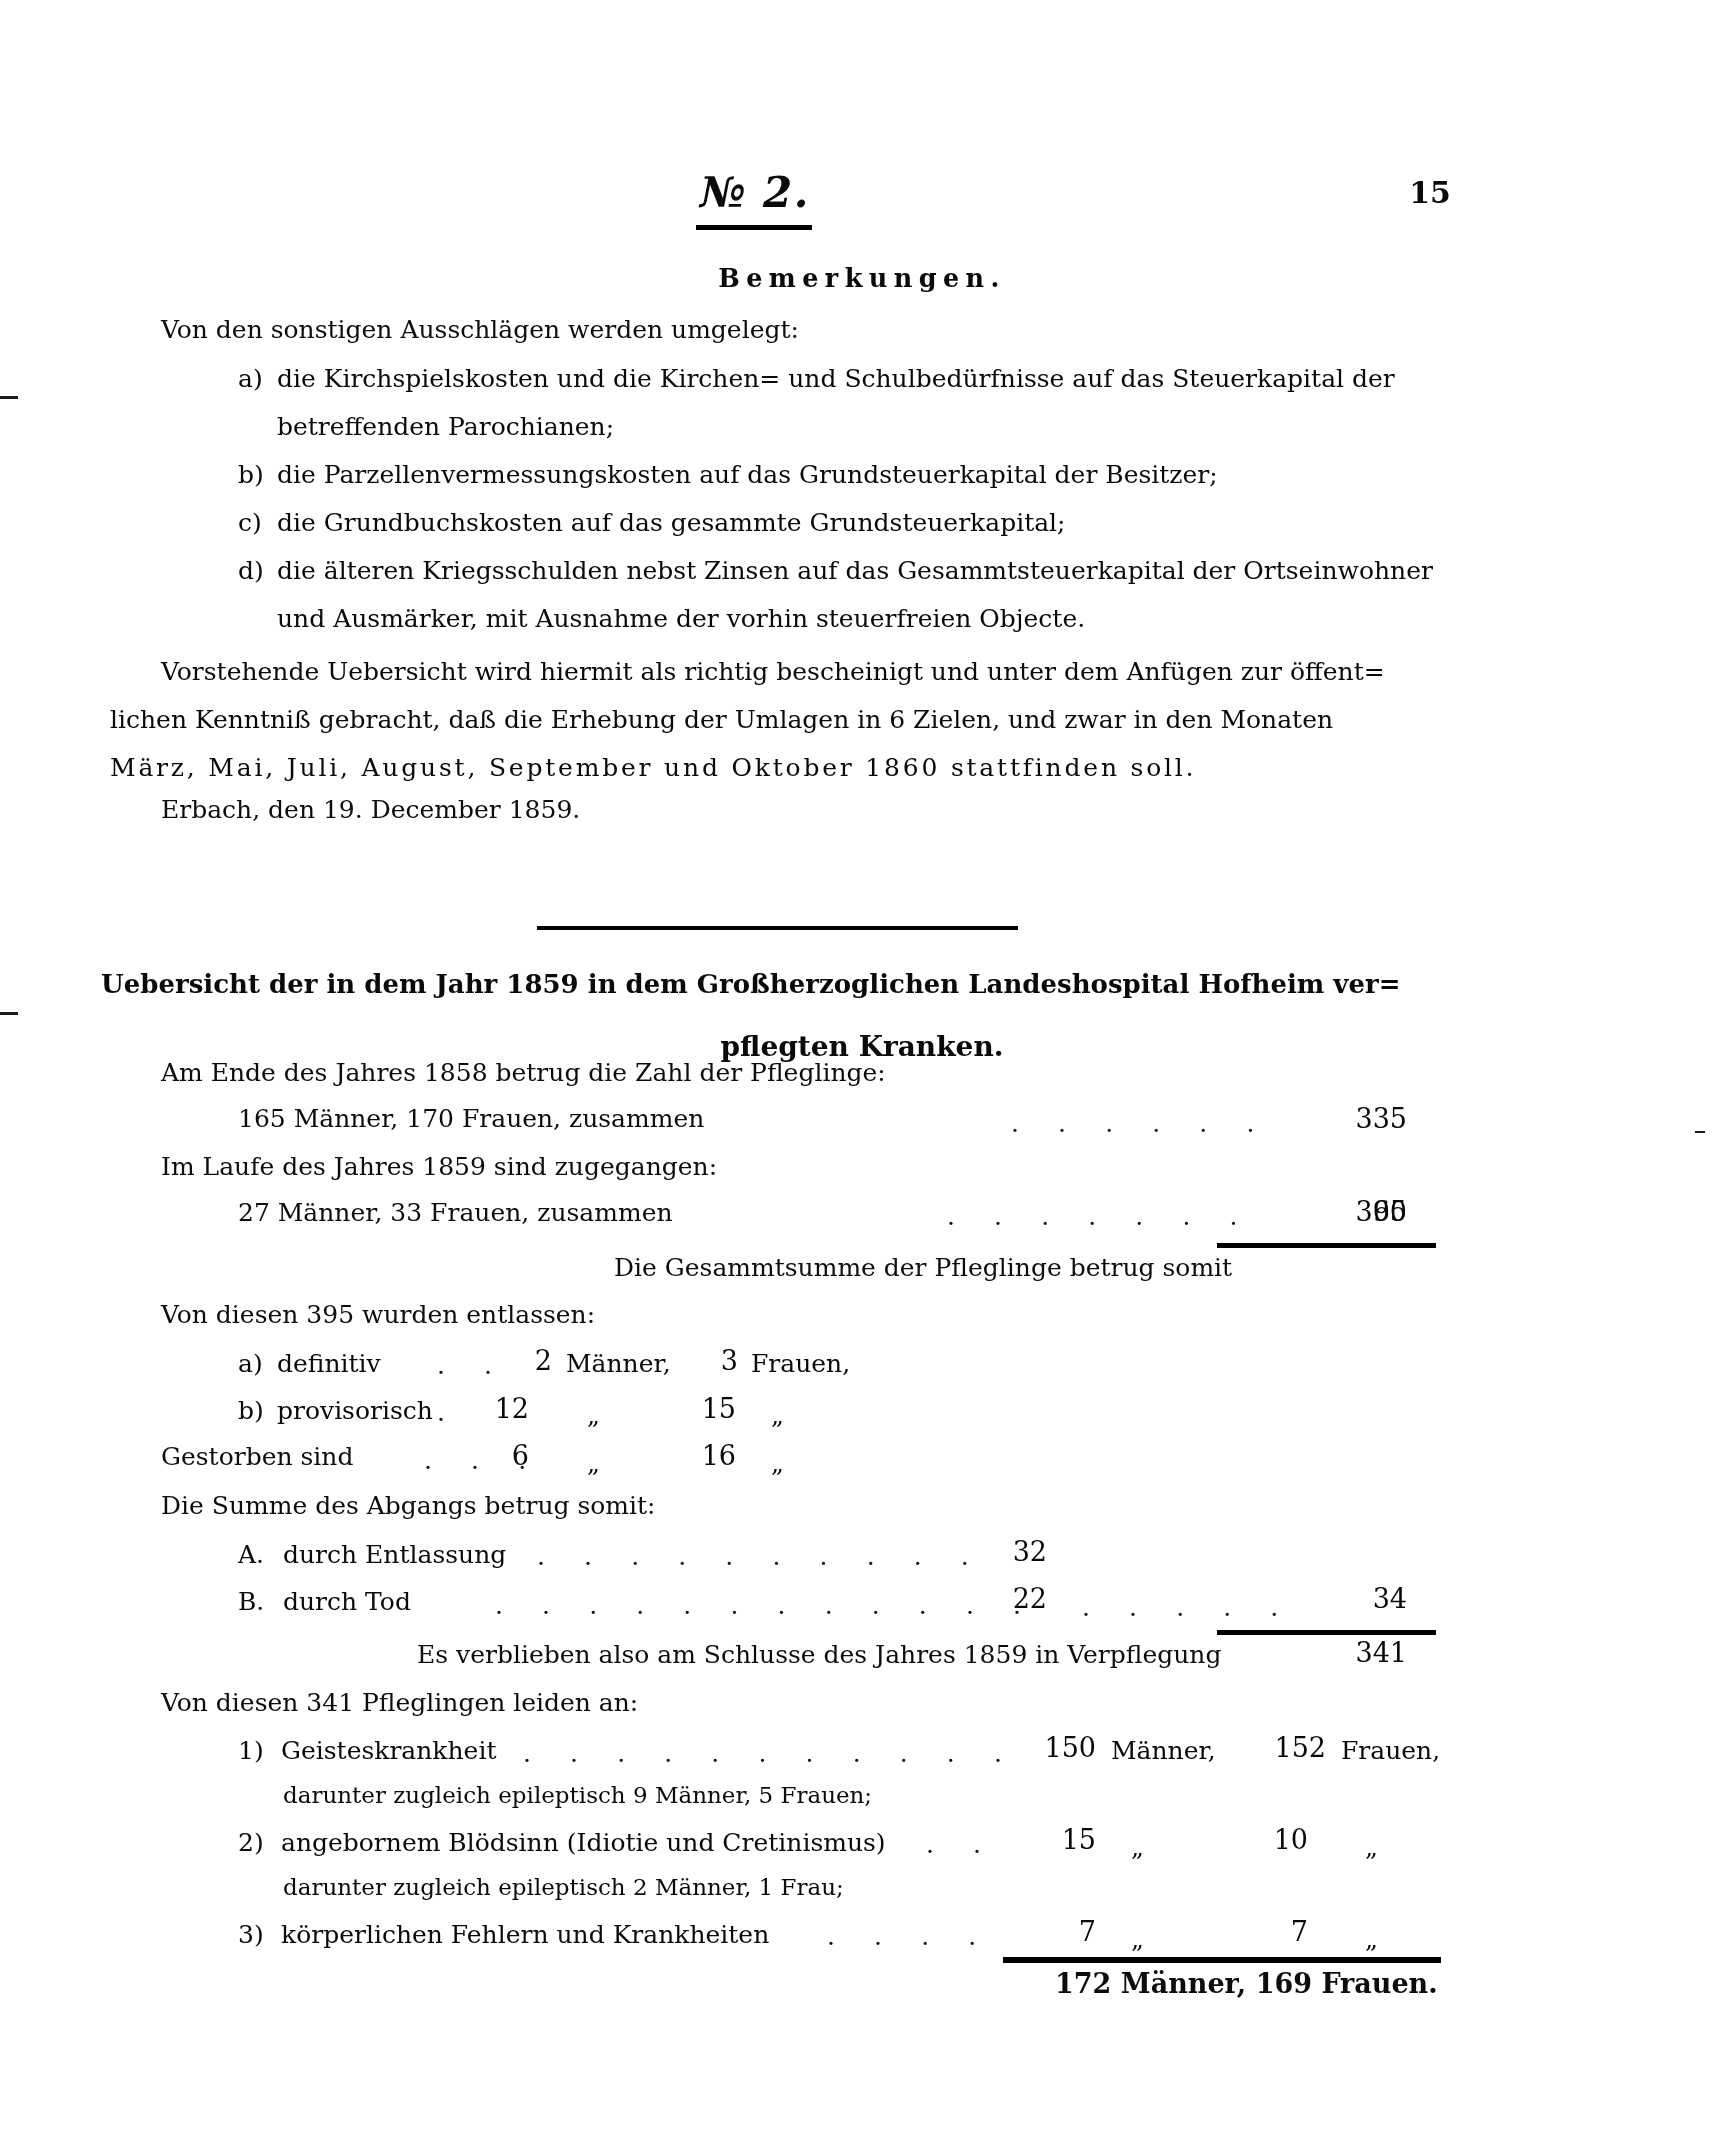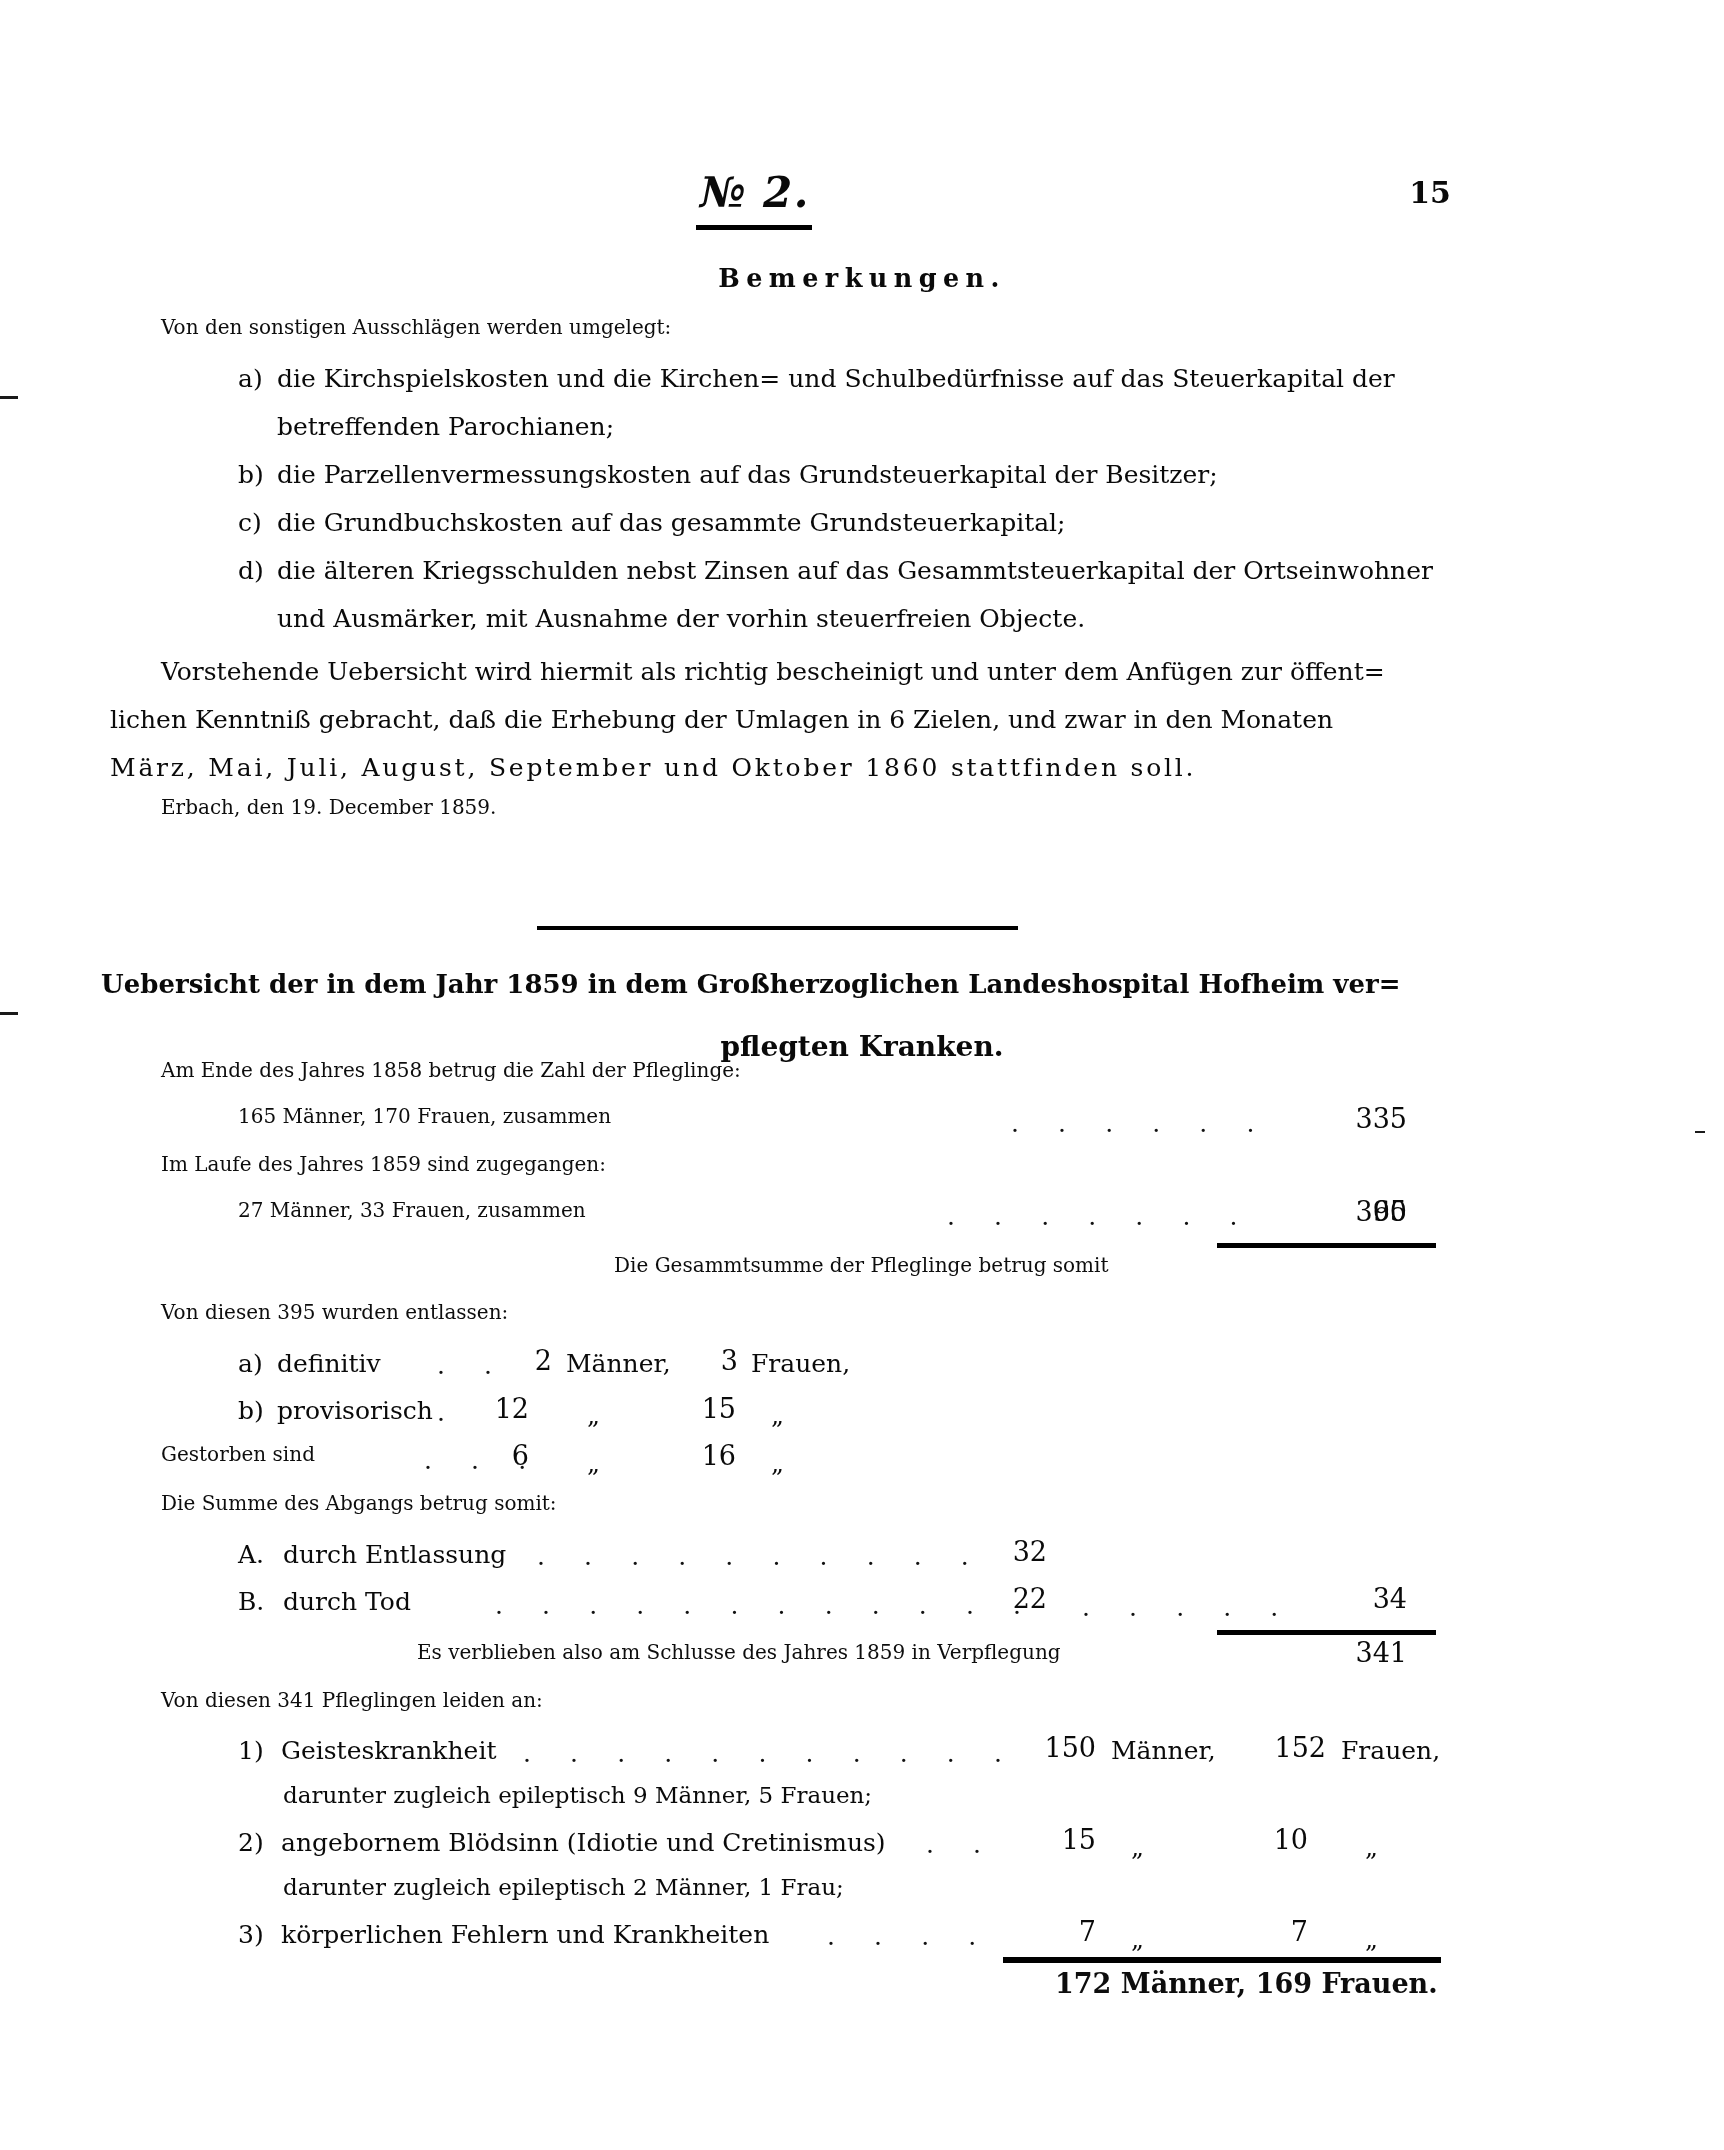--- a/index.html
+++ b/index.html
@@ -53,21 +53,21 @@
     top: 175px;
     font-size: 30px;
     font-weight: bold;
     font-family: "DejaVu Serif", "Liberation Serif", serif;
   }
 
   
   .fr {
     position: absolute;
     font-family: "DejaVu Serif", "Liberation Serif", serif;
-    font-size: 20px;
+    font-size: 25px;
     line-height: 1.0;
     white-space: nowrap;
     color: #0d0d0d;
   }
   .fr.bold { font-weight: bold; }
 
   .section-title {
     position: absolute;
     left: 0;
     width: 1724px;

